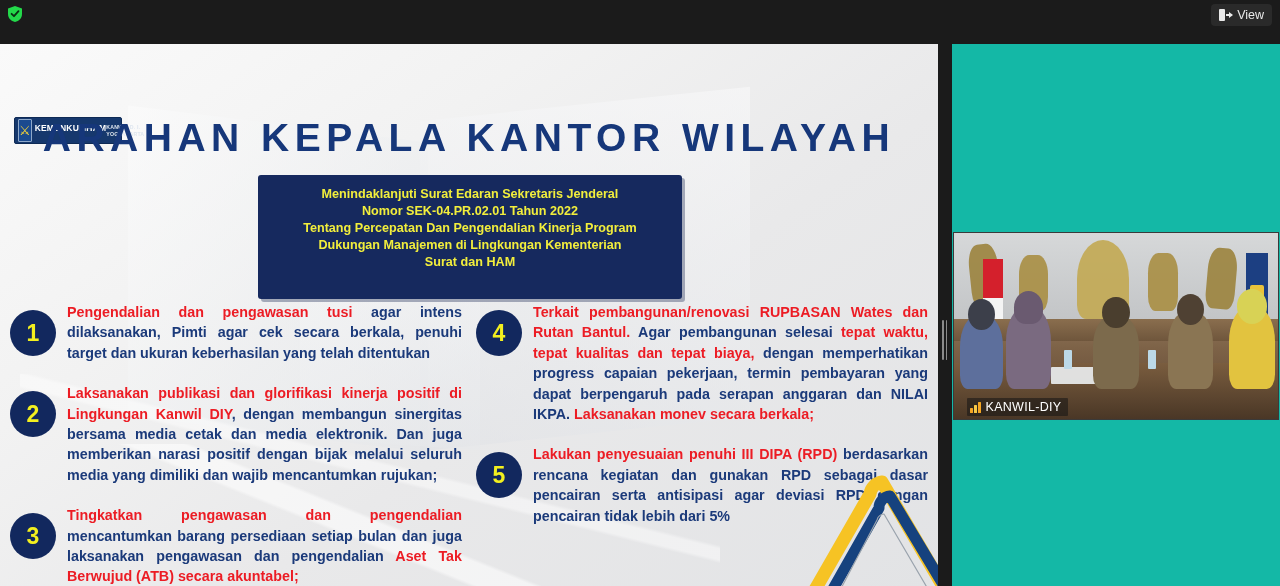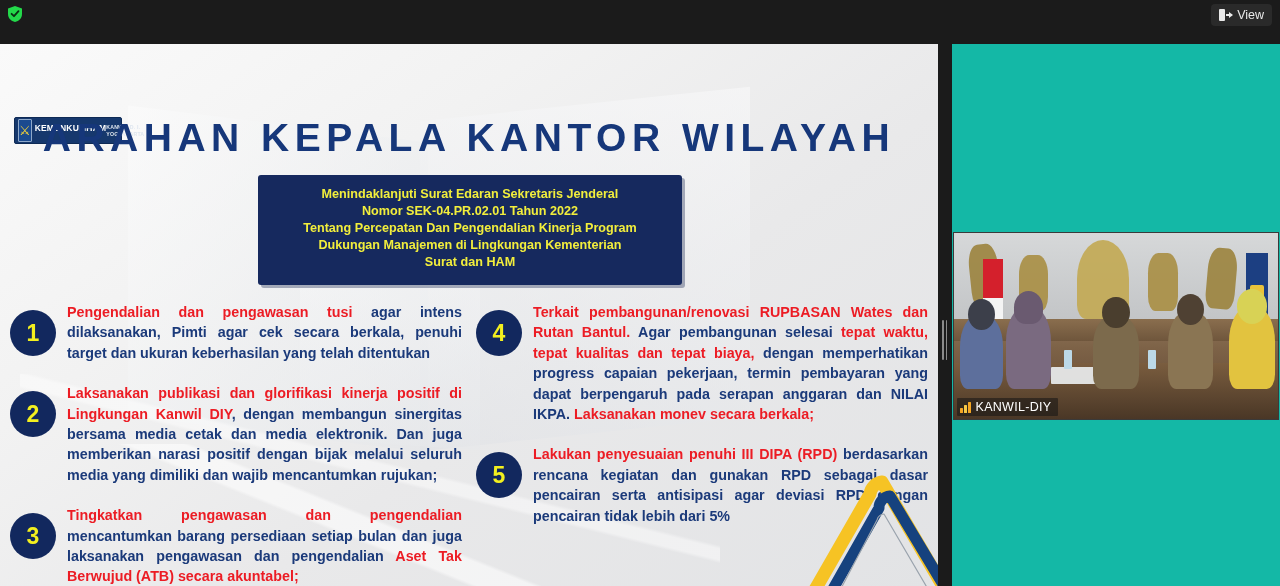--- a/index.html
+++ b/index.html
@@ -39,21 +39,21 @@
   .kemlogo .crest{width:17px;height:21px;background:#1b4a8f;border:1px solid #8ea8c9;border-radius:1px;
            display:flex;align-items:center;justify-content:center;color:#f2d23a;font-size:13px;line-height:1;}
   .kemlogo .kt{display:flex;flex-direction:row;}
   .kemlogo .k1{color:#ffffff;font-size:8.5px;font-weight:700;letter-spacing:.2px;line-height:9px;}
   .kemlogo .k2{color:#dfe6ef;font-size:5.2px;font-weight:700;letter-spacing:.2px;line-height:7px;}
 
   .slide-title{position:absolute;left:0;top:72px;width:938px;text-align:center;color:#16377a;
                font-size:39px;font-weight:700;letter-spacing:5.5px;}
 
   .notice{position:absolute;left:258px;top:131px;width:424px;background:#16295e;border-radius:3px;
-          box-shadow:3px 3px 0 rgba(20,35,78,.35);padding:11px 10px 14px;box-sizing:border-box;text-align:center;}
+          box-shadow:3px 3px 0 rgba(20,35,78,.35);padding:11px 10px 28px;box-sizing:border-box;text-align:center;}
   .notice p{margin:0;color:#f2ee3c;font-size:12.6px;font-weight:700;line-height:17px;}
 
   .col{position:absolute;top:258px;}
   .col-l{left:10px;width:452px;}
   .col-r{left:476px;width:452px;}
   .item{display:flex;align-items:flex-start;margin-bottom:20px;}
   .num{flex:0 0 auto;width:46px;height:46px;border-radius:50%;background:#12285e;color:#f3f01f;
        font-size:23px;font-weight:700;display:flex;align-items:center;justify-content:center;margin-right:11px;margin-top:8px;}
   .body{flex:1;font-size:14.3px;line-height:20.4px;font-weight:700;color:#1b3a7a;text-align:justify;}
   .hl{color:#ec1c24;}
@@ -89,21 +89,21 @@
   .p2:after{content:"";position:absolute;left:18%;top:-20%;width:64%;height:40%;border-radius:50% 50% 40% 40%;background:#6a5a70;}
   .p3{left:43%;width:14%;height:40%;background:#7c6a4c;}
   .p3:after{content:"";position:absolute;left:20%;top:-24%;width:60%;height:42%;border-radius:50%;background:#4a3e2e;}
   .p4{left:66%;width:14%;height:42%;background:#8a7553;}
   .p4:after{content:"";position:absolute;left:20%;top:-22%;width:60%;height:40%;border-radius:50%;background:#4f4133;}
   .p5{right:1%;width:14%;height:44%;background:#e2c33f;}
   .p5:after{content:"";position:absolute;left:16%;top:-22%;width:66%;height:42%;border-radius:50%;background:#d8d255;}
   .bottle{position:absolute;bottom:27%;width:2.4%;height:10%;background:#bcd9e8;border-radius:1px;}
   .papers{position:absolute;left:30%;bottom:19%;width:26%;height:9%;background:#eceff2;border-radius:1px;opacity:.9;}
 
-  .tilelabel{position:absolute;left:3px;bottom:3px;height:18px;padding:0 7px 0 3px;background:rgba(20,20,20,.55);
+  .tilelabel{position:absolute;left:13px;bottom:3px;height:18px;padding:0 7px 0 3px;background:rgba(20,20,20,.55);
              display:flex;align-items:center;gap:5px;border-radius:1px;}
   .bars{display:flex;align-items:flex-end;gap:1.5px;height:11px;}
   .bars i{width:2.5px;background:#f5a623;border-radius:.5px;}
   .bars i:nth-child(1){height:5px;}
   .bars i:nth-child(2){height:8px;background:#f7c948;}
   .bars i:nth-child(3){height:11px;background:#f5a623;}
   .tilelabel span{color:#ffffff;font-size:12.5px;letter-spacing:.3px;}
 </style>
 </head>
 <body>

